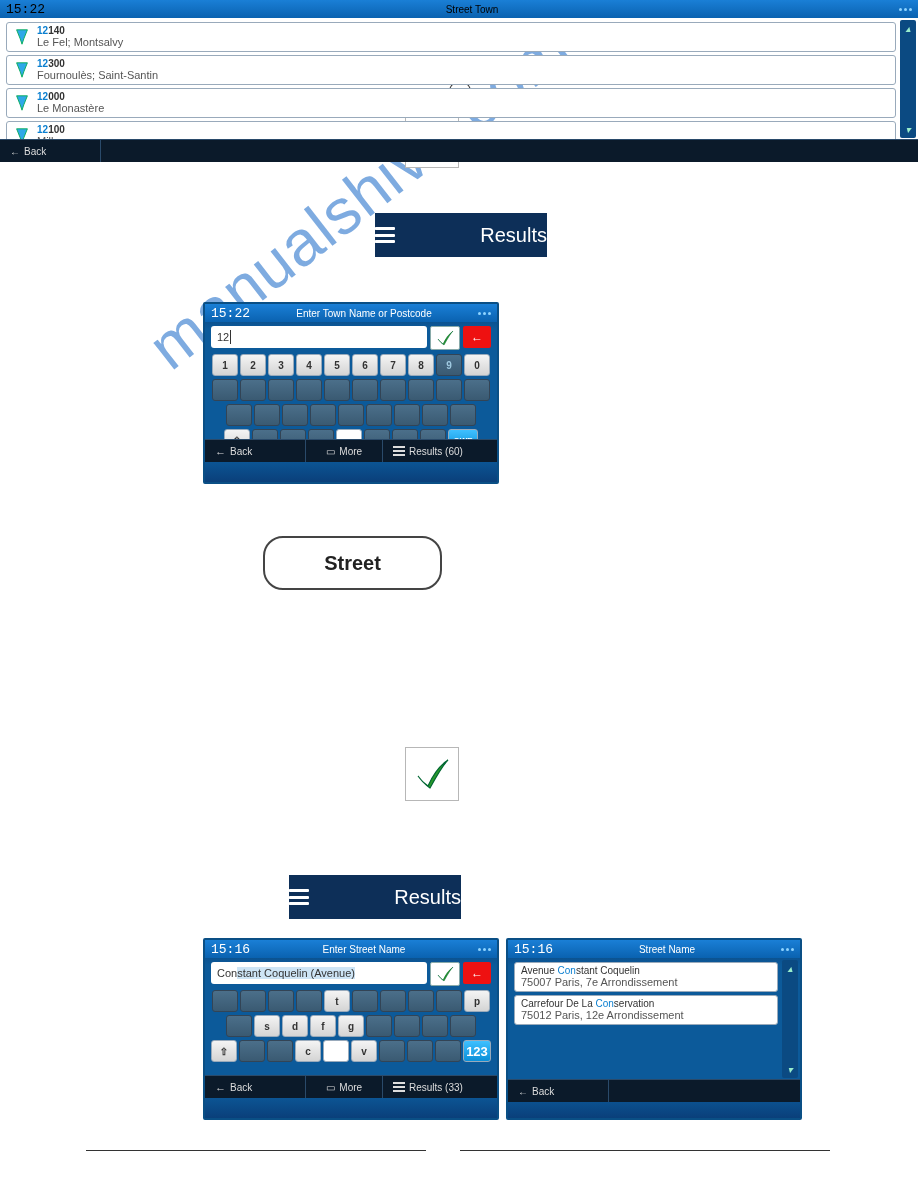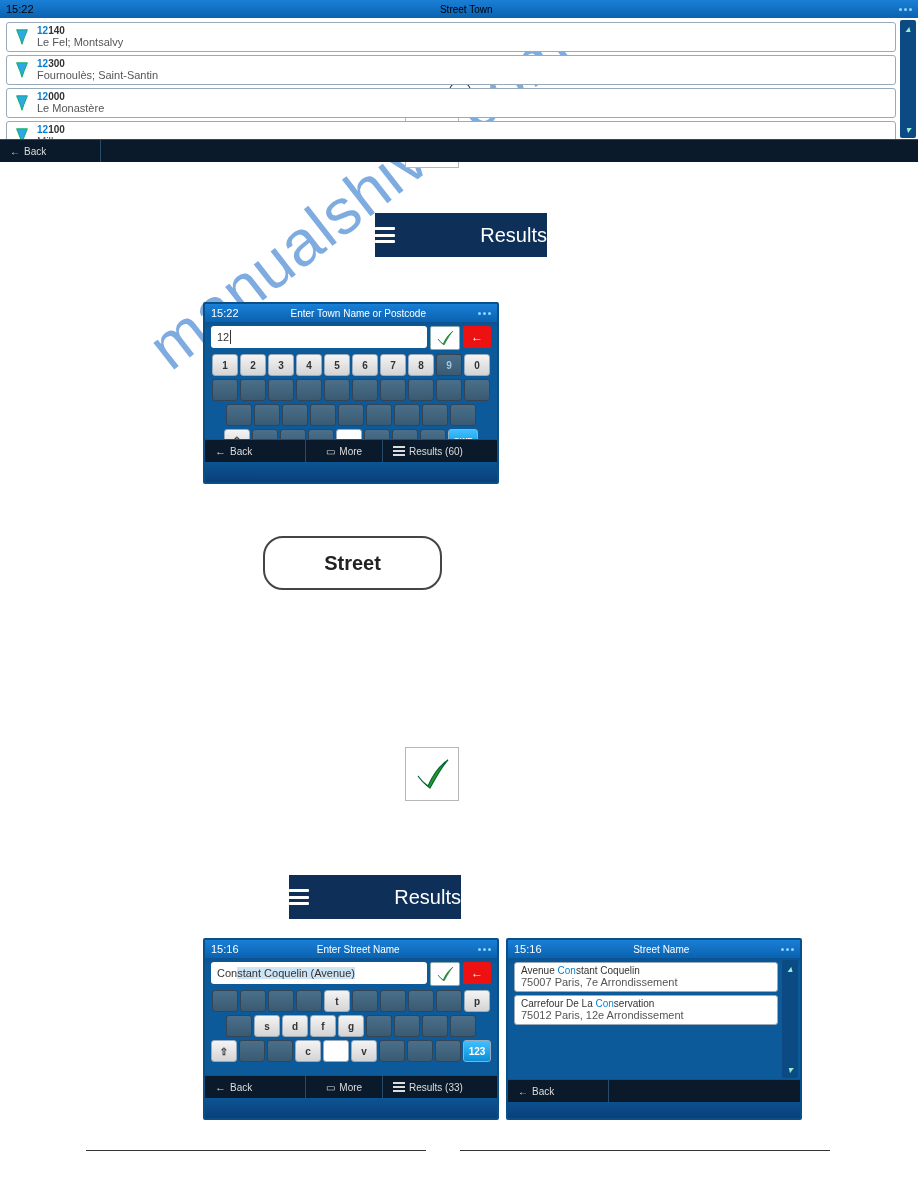--- a/index.html
+++ b/index.html
@@ -14,40 +14,40 @@
   .results-bar{position:absolute;width:172px;height:44px;background:#0d2f58;display:flex;align-items:center;justify-content:space-between;gap:10px;}
   .results-bar .icon-lines{width:20px;height:16px;display:flex;flex-direction:column;justify-content:space-between;}
   .results-bar .icon-lines span{height:3px;background:#fff;border-radius:1px;display:block;}
   .results-bar .icon-lines span::before{content:'';display:inline-block;width:3px;height:3px;background:#fff;border-radius:50%;margin-right:4px;vertical-align:top;}
   .results-bar .txt{color:#fff;font-size:20px;}
   
   .street-btn{position:absolute;left:263px;top:536px;width:175px;height:50px;border:2px solid #444;border-radius:20px;display:flex;align-items:center;justify-content:center;font-weight:bold;font-size:20px;color:#222;background:#fff;}
   
   .panel{position:absolute;width:292px;height:178px;border:2px solid #0a4f85;border-radius:2px;background:linear-gradient(#0a3f7a,#0c5a9a 14%,#0c5a9a 86%,#0a3f7a);font-size:10px;color:#fff;overflow:hidden;}
   .p-hdr{height:18px;background:linear-gradient(#1a7fd6,#0a62b0);display:flex;align-items:center;padding:0 6px;gap:6px;}
-  .p-hdr .time{font-size:11px;}
+  .p-hdr .time{font-size:13px;font-family:Liberation Mono, monospace;}
   .p-hdr .ttl{flex:1;text-align:center;font-size:10px;}
   .p-hdr .sig{display:flex;gap:2px;}
   .p-hdr .sig i{width:3px;height:3px;background:#8fd4ff;display:block;border-radius:50%;}
   
   .kb-body{padding:4px 6px 0 6px;height:136px;position:relative;}
   .input-row{display:flex;gap:3px;margin-bottom:4px;}
   .input-box{flex:1;height:22px;background:#fff;border-radius:3px;color:#333;font-size:11px;display:flex;align-items:center;padding:0 6px;}
   .input-box .caret{border-left:1px solid #333;height:14px;margin-left:1px;}
   .chk-btn{width:28px;height:22px;background:#fff;border:1px solid #8aa;border-radius:2px;display:flex;align-items:center;justify-content:center;}
   .chk-btn svg{width:20px;height:20px;}
   .bsp-btn{width:28px;height:22px;background:#e11;border-radius:2px;display:flex;align-items:center;justify-content:center;color:#fff;font-weight:bold;font-size:12px;}
   .krow{display:flex;gap:2px;margin-bottom:3px;justify-content:center;}
   .key{width:24px;height:20px;border-radius:3px;background:linear-gradient(#f4f4f4,#d4d4d4);color:#333;font-size:10px;display:flex;align-items:center;justify-content:center;border:1px solid #9ab;font-weight:bold;}
   .key.dim{background:linear-gradient(#4b6f8a,#3a5a72);color:#7ea;border:1px solid #345;}
   .key.dim span{color:#9fc9e0;}
   .key.shift{background:linear-gradient(#f4f4f4,#d4d4d4);}
   .key.space{width:24px;}
   .key.qwe{background:linear-gradient(#3fc0ff,#0a8fd8);color:#fff;font-size:8px;width:28px;}
-  .key.num123{background:linear-gradient(#3fc0ff,#0a8fd8);color:#fff;font-size:10px;width:26px;}
+  .key.num123{background:linear-gradient(#3fc0ff,#0a8fd8);color:#fff;font-size:13px;width:26px;}
   .kb-ftr{position:absolute;left:0;right:0;bottom:0;height:22px;background:#0b1a2a;display:flex;border-top:1px solid #2a4a6a;}
   .ftr-btn{flex:0 0 auto;padding:0 10px;display:flex;align-items:center;gap:4px;color:#ddd;font-size:10px;}
   .ftr-btn.back{flex:0 0 80px;border-right:1px solid #2a4a6a;}
   .ftr-btn.more{flex:1;justify-content:center;border-right:1px solid #2a4a6a;}
   .ftr-btn.res{flex:0 0 94px;}
   .ftr-btn .arr{font-size:11px;}
   .ftr-btn .lines{width:12px;height:10px;display:flex;flex-direction:column;justify-content:space-between;}
   .ftr-btn .lines i{height:2px;background:#ddd;display:block;}
   
   .list-body{padding:4px 22px 4px 6px;height:136px;position:relative;}

